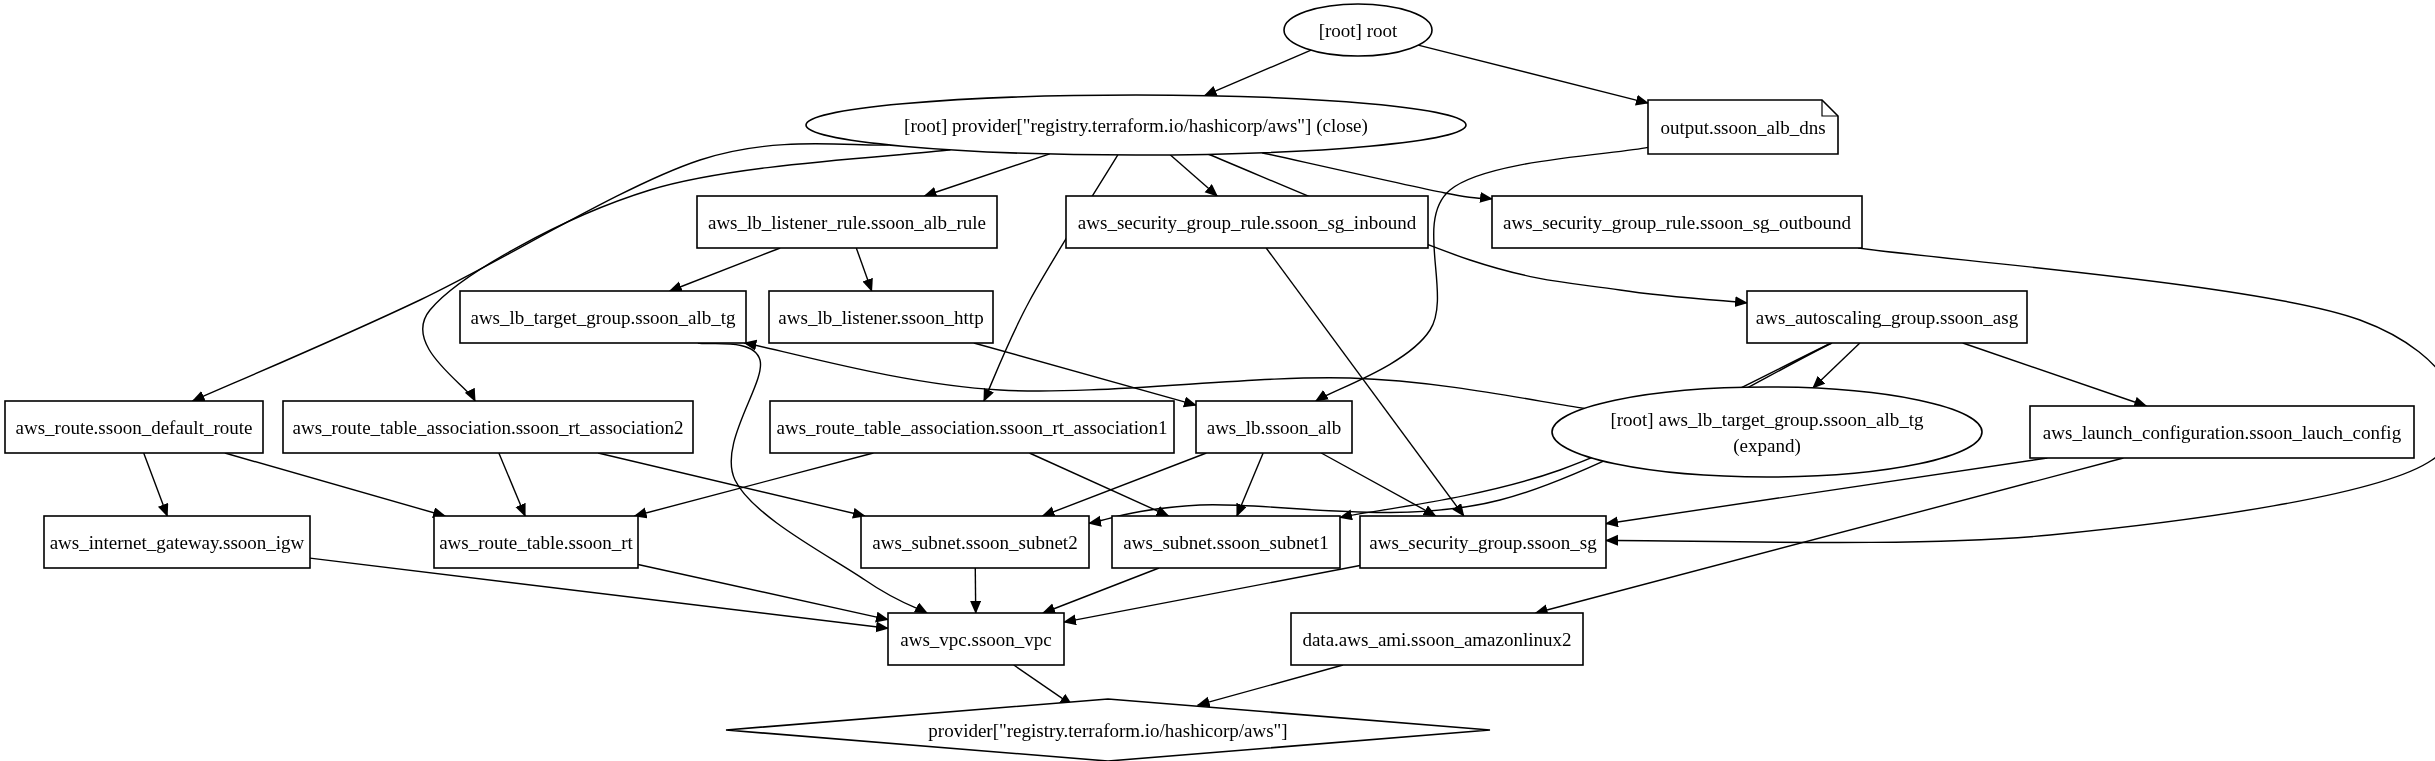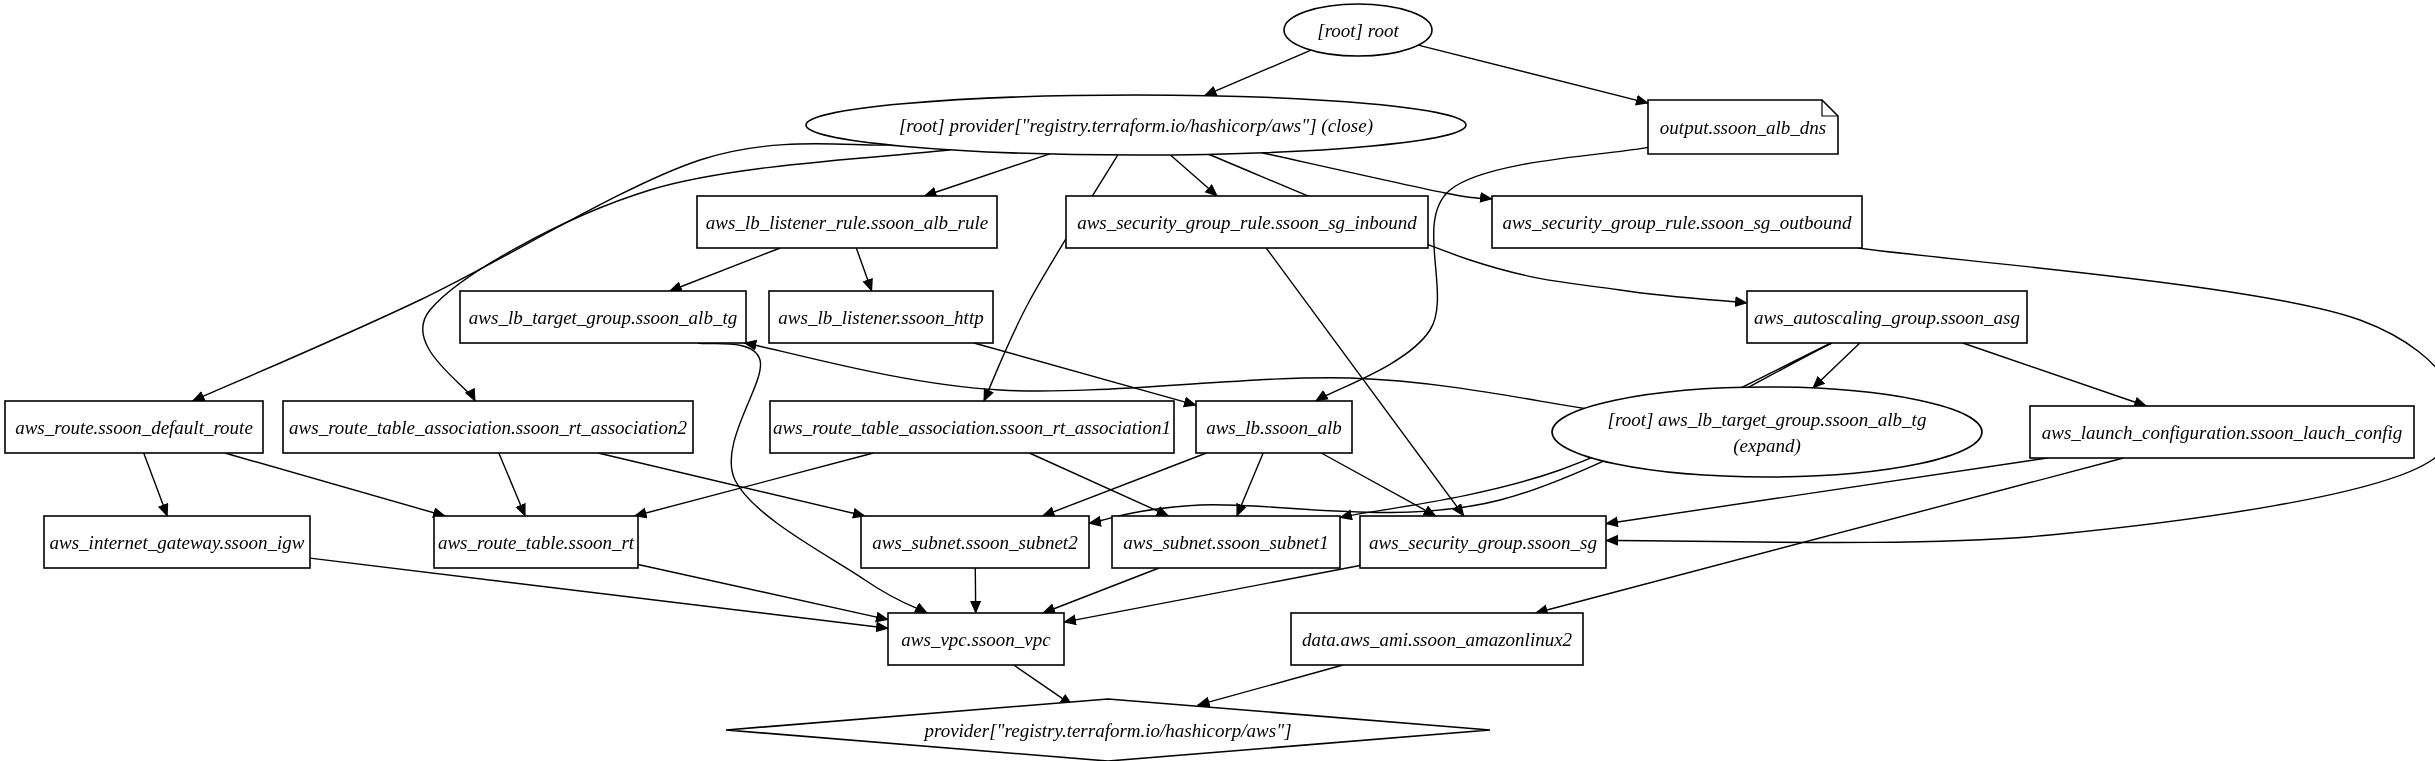--- a/index.html
+++ b/index.html
@@ -1,16 +1,16 @@
 <!DOCTYPE html>
 <html><head>
 <meta charset="utf-8">
 <style>
   html,body{margin:0;padding:0;background:#ffffff;}
-  #stage{position:relative;width:2435px;height:761px;background:#ffffff;overflow:hidden;font-style:italic;}
+  #stage{position:relative;width:2435px;height:761px;background:#ffffff;overflow:hidden;}
   svg{display:block;}
   svg text{font-family:"Liberation Serif","DejaVu Serif",serif;font-size:19px;fill:#000000;}
   .node-shape{fill:#ffffff;stroke:#000000;stroke-width:1.6;}
   .node-fold{fill:none;stroke:#000000;stroke-width:1.2;}
   .edge-path{fill:none;stroke:#000000;stroke-width:1.4;}
 </style>
 </head>
 <body>
 
 <div id="stage">

